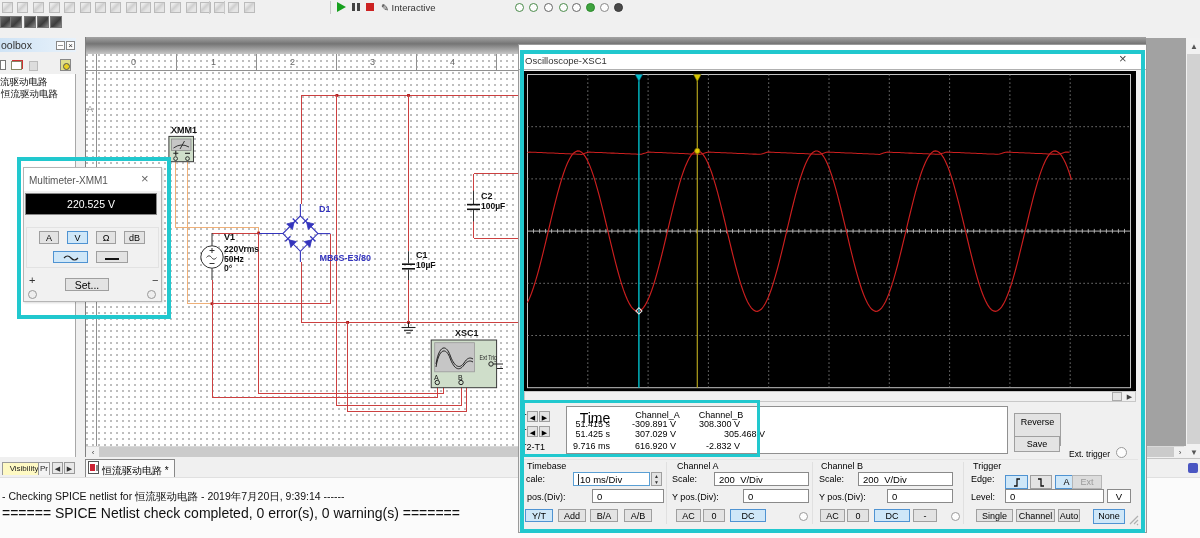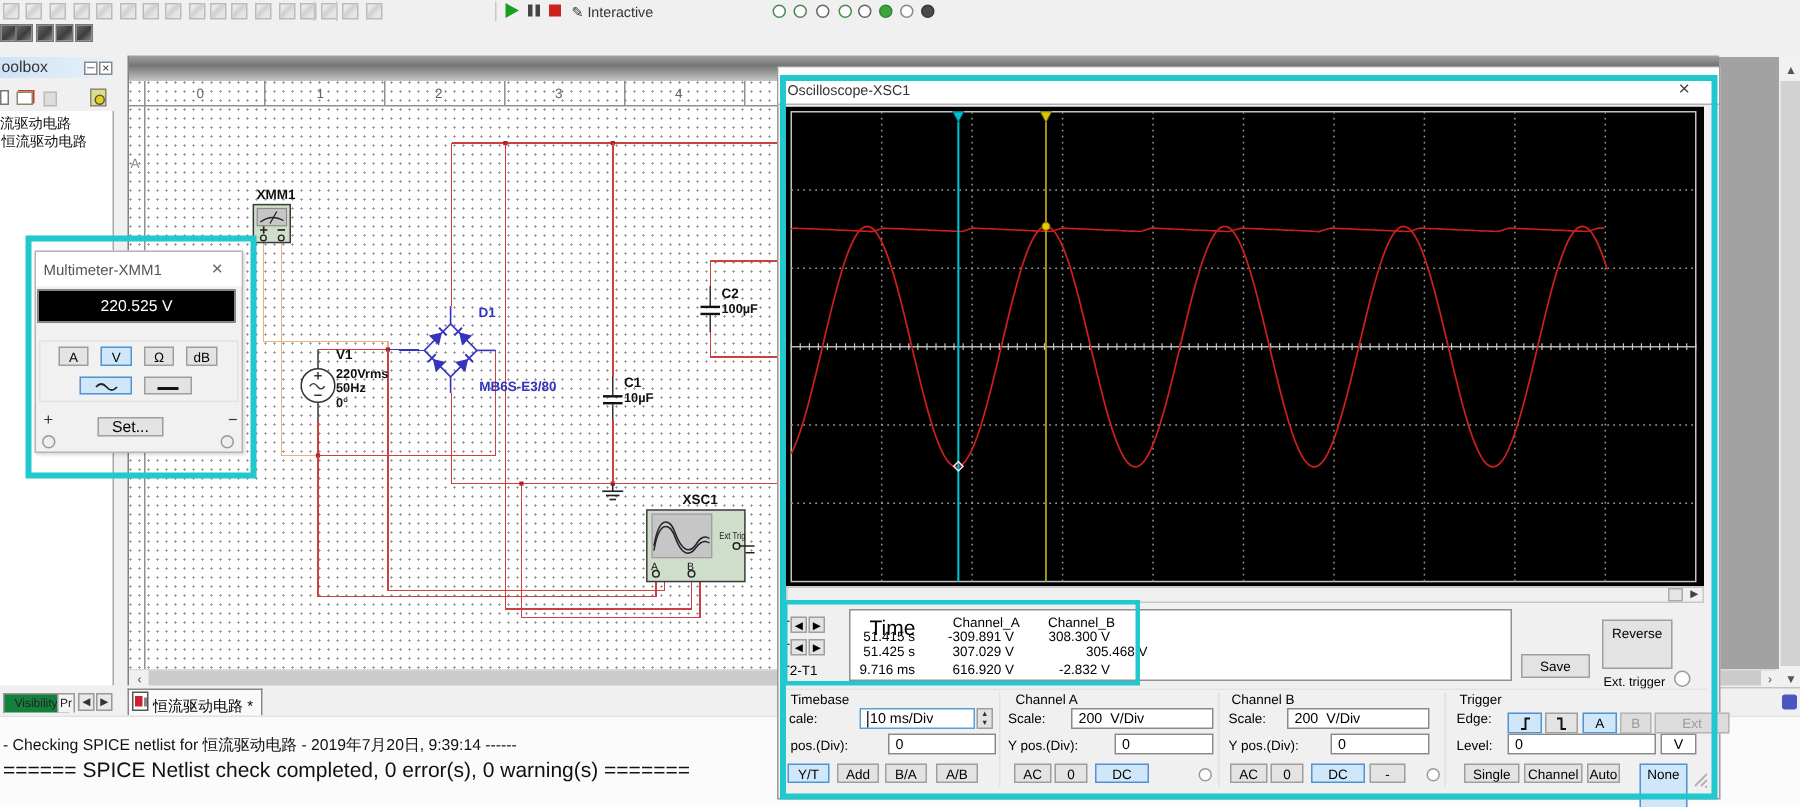--- a/index.html
+++ b/index.html
@@ -90,21 +90,21 @@
 <div class="abs" style="left:87px;top:447px;width:12px;height:12px;background:#f0f0f0;color:#444;font-size:8px;line-height:12px;text-align:center">‹</div>
 <div class="abs" style="left:99px;top:447px;width:1075px;height:11px;background:#cbcbcb"></div>
 <div class="abs" style="left:1175px;top:447px;width:10px;height:12px;color:#444;font-size:8px;line-height:12px;text-align:center">›</div>
 <div class="abs" style="left:1186px;top:38px;width:14px;height:420px;background:#f1f1f1"></div>
 <div class="abs" style="left:1188px;top:41px;width:12px;height:12px;color:#555;font-size:8px;line-height:12px;text-align:center">▲</div>
 <div class="abs" style="left:1188px;top:447px;width:12px;height:12px;color:#555;font-size:8px;line-height:12px;text-align:center">▼</div>
 <div class="abs" style="left:1187px;top:54px;width:13px;height:390px;background:#d2d2d2"></div>
 <div class="abs" style="left:1146px;top:458px;width:54px;height:1px;background:#c4c4c4;z-index:2"></div>
 <div class="abs" style="left:1188px;top:463px;width:10px;height:10px;background:#4a56c2;border-radius:2px;z-index:2"></div>
 <div class="abs" style="left:0;top:457px;width:1200px;height:20px;background:#f0f0f0"></div>
-<div class="abs" style="left:2px;top:462px;width:44px;height:13px;background:#15803d;border:1px solid #999;border-bottom:none;font-size:8px;line-height:12px;text-align:center;color:#222">Visibility</div>
+<div class="abs" style="left:2px;top:462px;width:44px;height:13px;background:#fef9c3;border:1px solid #999;border-bottom:none;font-size:8px;line-height:12px;text-align:center;color:#222">Visibility</div>
 <div class="abs" style="left:38px;top:462px;width:12px;height:13px;background:#f3f3f3;border:1px solid #999;border-bottom:none;font-size:8px;line-height:12px;text-align:center;color:#222">Pr</div>
 <div class="abs" style="left:52px;top:462px;width:11px;height:12px;background:#e8e8e8;border:1px solid #999;font-size:7px;line-height:11px;text-align:center;color:#333">◀</div>
 <div class="abs" style="left:64px;top:462px;width:11px;height:12px;background:#e8e8e8;border:1px solid #999;font-size:7px;line-height:11px;text-align:center;color:#333">▶</div>
 <div class="abs" style="left:85px;top:459px;width:90px;height:18px;background:#fafafa;border:1px solid #888;border-bottom:none"></div>
 <div class="abs" style="left:88px;top:461px;width:11px;height:13px;background:#fff;border:1px solid #555">
     <div style="position:absolute;left:1px;top:2px;width:5px;height:7px;background:#c23"></div>
     <div style="position:absolute;left:7px;top:3px;width:2px;height:6px;background:#888"></div>
   </div>
 <div class="abs" style="left:102px;top:464px;font-size:10px;color:#000">恒流驱动电路 *</div>
 <div class="abs" style="left:0;top:477px;width:1200px;height:61px;background:#fbfbfb;border-top:1px solid #e0e0e0"></div>
@@ -283,21 +283,21 @@
 <div class="abs" style="left:676px;top:410px;width:90px;text-align:center;font-size:9px;color:#000;z-index:10">Channel_B</div>
 <div class="abs" style="left:520px;top:418.5px;width:90px;text-align:right;font-size:9px;color:#000;z-index:10">51.415 s</div>
 <div class="abs" style="left:586px;top:418.5px;width:90px;text-align:right;font-size:9px;color:#000;z-index:10">-309.891 V</div>
 <div class="abs" style="left:650px;top:418.5px;width:90px;text-align:right;font-size:9px;color:#000;z-index:10">308.300 V</div>
 <div class="abs" style="left:520px;top:429px;width:90px;text-align:right;font-size:9px;color:#000;z-index:10">51.425 s</div>
 <div class="abs" style="left:586px;top:429px;width:90px;text-align:right;font-size:9px;color:#000;z-index:10">307.029 V</div>
 <div class="abs" style="left:675px;top:429px;width:90px;text-align:right;font-size:9px;color:#000;z-index:10">305.468 V</div>
 <div class="abs" style="left:520px;top:441px;width:90px;text-align:right;font-size:9px;color:#000;z-index:10">9.716 ms</div>
 <div class="abs" style="left:586px;top:441px;width:90px;text-align:right;font-size:9px;color:#000;z-index:10">616.920 V</div>
 <div class="abs" style="left:650px;top:441px;width:90px;text-align:right;font-size:9px;color:#000;z-index:10">-2.832 V</div>
-<div class="btn" style="left:1068px;top:413px;width:47px;height:33px;z-index:10;line-height:14px">Reverse</div>
+<div class="btn" style="left:1014px;top:413px;width:47px;height:33px;z-index:10;line-height:14px">Reverse</div>
 <div class="btn" style="left:1014px;top:436px;width:46px;height:16px;z-index:10;line-height:13px">Save</div>
 <div class="abs" style="left:1069px;top:449px;font-size:8.5px;color:#000;z-index:10">Ext. trigger</div>
 <div class="radio" style="left:1116px;top:447px;z-index:10;width:11px;height:11px"></div>
 <div class="lbl" style="left:527px;top:461px;z-index:10">Timebase</div>
 <div class="lbl" style="left:677px;top:461px;z-index:10">Channel A</div>
 <div class="lbl" style="left:821px;top:461px;z-index:10">Channel B</div>
 <div class="lbl" style="left:973px;top:461px;z-index:10">Trigger</div>
 <div class="lbl" style="left:526px;top:474px;z-index:10">cale:</div>
 <div class="lbl" style="left:527px;top:492px;z-index:10">pos.(Div):</div>
 <div class="fld" style="left:573px;top:472px;width:77px;height:14px;border:1px solid #5a9fd4;z-index:10"><span style="border-left:1px solid #333;padding-left:1px">10 ms/Div</span></div>
@@ -326,28 +326,28 @@
 <div class="radio" style="left:951px;top:512px;z-index:10"></div>
 <div class="lbl" style="left:971px;top:474px;z-index:10">Edge:</div>
 <div class="btn sel" style="left:1005px;top:475px;width:23px;height:14px;z-index:10;padding-top:0"><svg width="10" height="11" style="margin-top:1px">
       <path d="M2 9 H5 V2 H8" fill="none" stroke="#111" stroke-width="1.3"></path>
     </svg></div>
 <div class="btn" style="left:1030px;top:475px;width:22px;height:14px;z-index:10;padding-top:0"><svg width="10" height="11" style="margin-top:1px">
       <path d="M2 2 H5 V9 H8" fill="none" stroke="#111" stroke-width="1.3"></path>
     </svg></div>
 <div class="btn sel" style="left:1055px;top:475px;width:23px;height:14px;z-index:10">A</div>
 <div class="btn dis" style="left:1080px;top:475px;width:21px;height:14px;z-index:10">B</div>
-<div class="btn dis" style="left:1103px;top:475px;width:50px;height:14px;z-index:10">Ext</div>
+<div class="btn dis" style="left:1072px;top:475px;width:30px;height:14px;z-index:10">Ext</div>
 <div class="lbl" style="left:971px;top:492px;z-index:10">Level:</div>
 <div class="fld" style="left:1005px;top:489px;width:99px;height:14px;z-index:10">0</div>
 <div class="fld" style="left:1107px;top:489px;width:24px;height:14px;z-index:10;text-align:center;padding-left:0">V</div>
 <div class="btn" style="left:976px;top:509px;width:37px;height:13px;z-index:10">Single</div>
 <div class="btn" style="left:1016px;top:509px;width:39px;height:13px;z-index:10">Channel</div>
 <div class="btn" style="left:1058px;top:509px;width:22px;height:13px;z-index:10">Auto</div>
-<div class="btn sel" style="left:1093px;top:509px;width:32px;height:30px;z-index:10">None</div>
+<div class="btn sel" style="left:1093px;top:509px;width:32px;height:15px;z-index:10">None</div>
 <svg class="abs" style="left:1128px;top:514px;z-index:10" width="12" height="12">
     <path d="M10 2 L2 10 M10 6 L6 10 M10 10 L9 11" stroke="#b0b0b0" stroke-width="1.2" fill="none"></path>
   </svg>
 <div class="abs" style="left:666px;top:462px;width:1px;height:62px;background:#e0e0e0;z-index:10"></div>
 <div class="abs" style="left:812px;top:462px;width:1px;height:62px;background:#e0e0e0;z-index:10"></div>
 <div class="abs" style="left:963px;top:462px;width:1px;height:62px;background:#e0e0e0;z-index:10"></div>
 <div class="abs" style="left:524px;top:459px;width:614px;height:1px;background:#e4e4e4;z-index:10"></div>
 <div class="abs" style="left:17px;top:157px;width:154px;height:162px;border:4px solid #21c8ce;z-index:12"></div>
 <div class="abs" style="left:520px;top:50px;width:625px;height:483px;border:4px solid #21c8ce;z-index:12"></div>
 <div class="abs" style="left:522px;top:400px;width:238px;height:57px;border:3px solid #21c8ce;z-index:12"></div>

